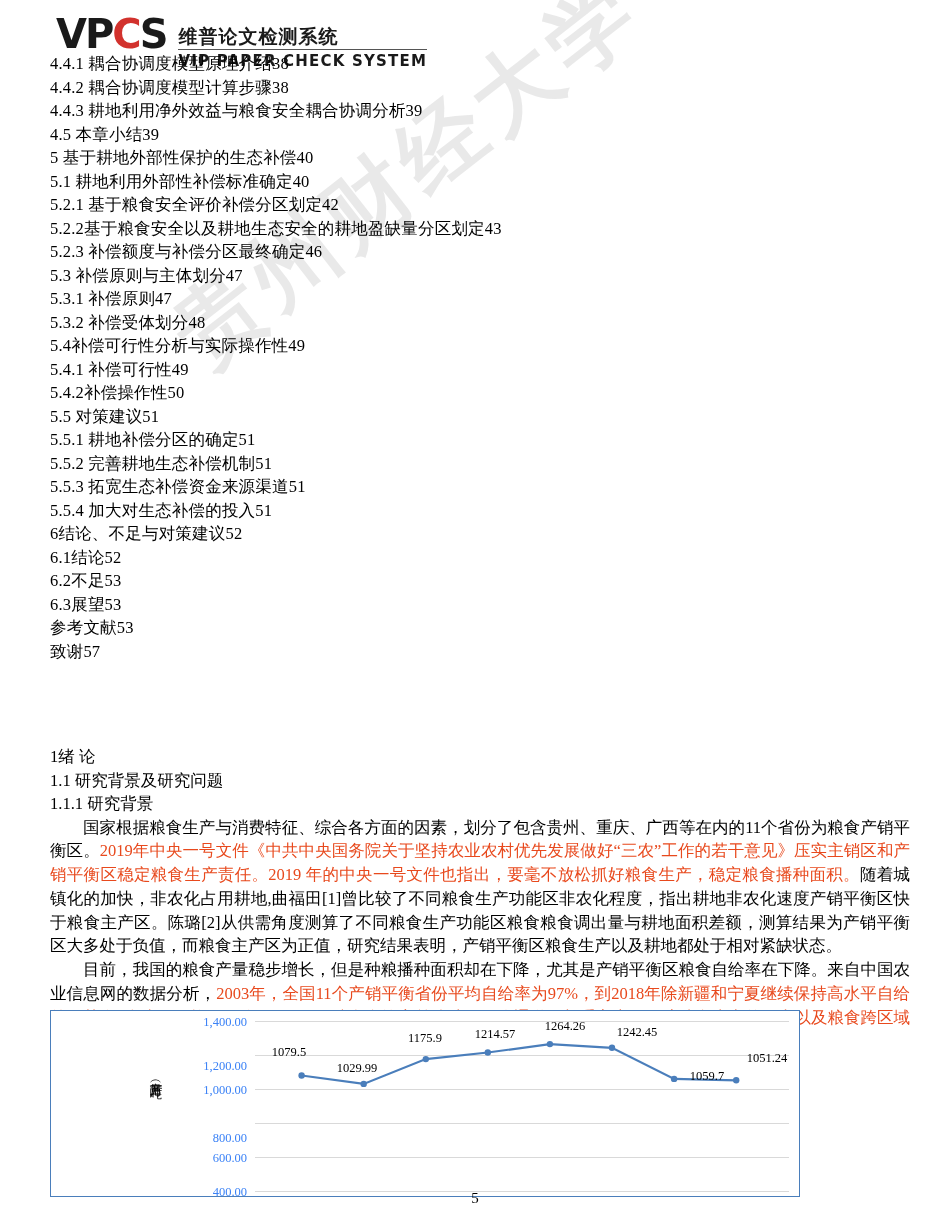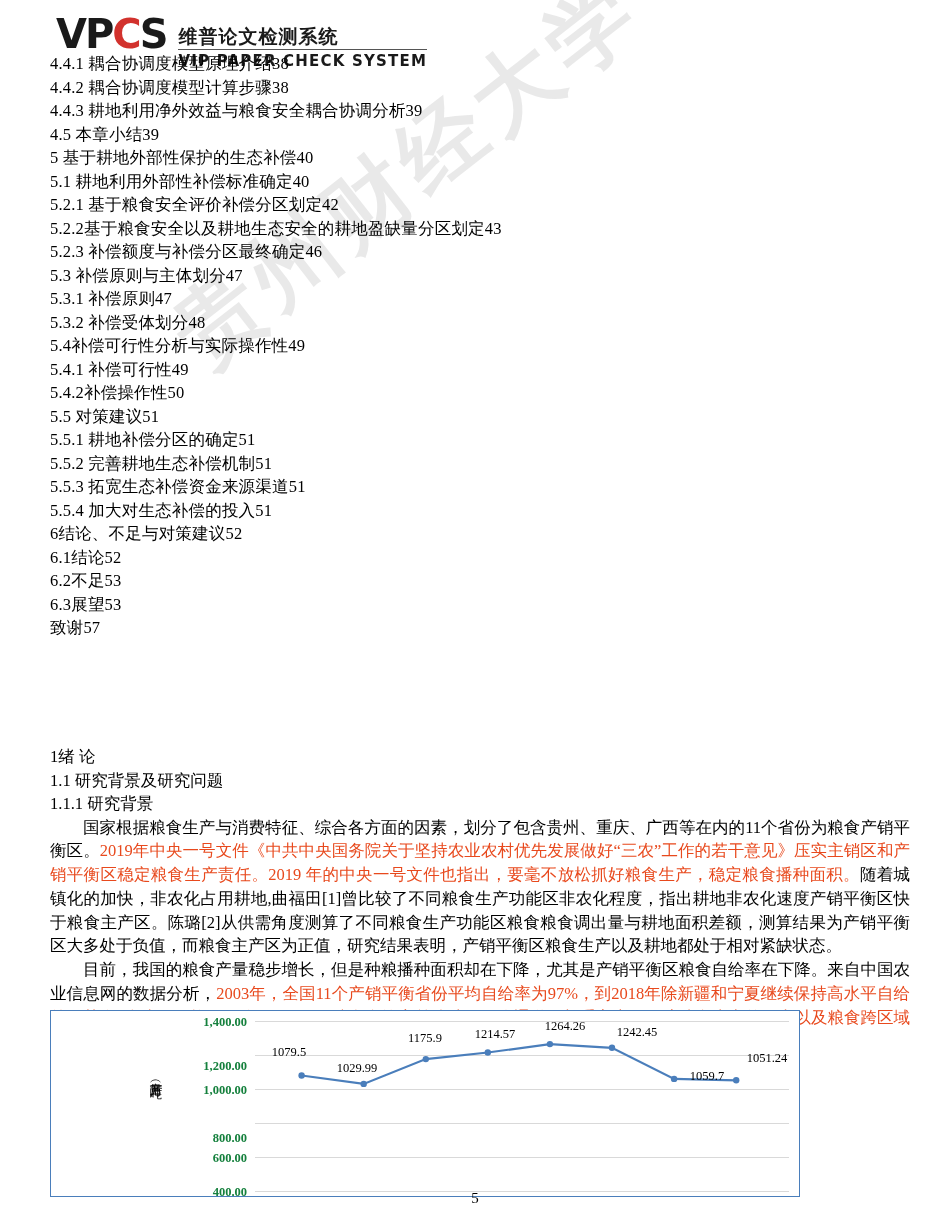--- a/index.html
+++ b/index.html
@@ -146,24 +146,23 @@
     font-size: 12.5px;
     writing-mode: vertical-rl;
     text-orientation: upright;
     letter-spacing: 1px;
     color: #000;
   }
   .y-tick {
     position: absolute;
     right: 0;
     font-size: 12.5px;
-    color: #15803d;
+    color: #3b82f6;
     text-align: right;
     font-family: "Liberation Serif", serif;
-    font-weight: bold;
   }
   .y-ticks {
     position: absolute;
     left: 110px;
     top: 0;
     width: 86px;
     height: 100%;
   }
   .plot {
     position: absolute;
@@ -235,20 +234,21 @@
     <div class="toc-line">5.4.2补偿操作性50</div>
     <div class="toc-line">5.5 对策建议51</div>
     <div class="toc-line">5.5.1 耕地补偿分区的确定51</div>
     <div class="toc-line">5.5.2 完善耕地生态补偿机制51</div>
     <div class="toc-line">5.5.3 拓宽生态补偿资金来源渠道51</div>
     <div class="toc-line">5.5.4 加大对生态补偿的投入51</div>
     <div class="toc-line">6结论、不足与对策建议52</div>
     <div class="toc-line">6.1结论52</div>
     <div class="toc-line">6.2不足53</div>
     <div class="toc-line">6.3展望53</div>
+    <div class="toc-line">参考文献53</div>
     <div class="toc-line">致谢57</div>
     <div class="toc-line"></div>
   </div>
 
   <div class="body-text">
     <div class="heading">1绪  论</div>
     <div class="heading">1.1  研究背景及研究问题</div>
     <div class="heading">1.1.1  研究背景</div>
 
     <p class="para">

